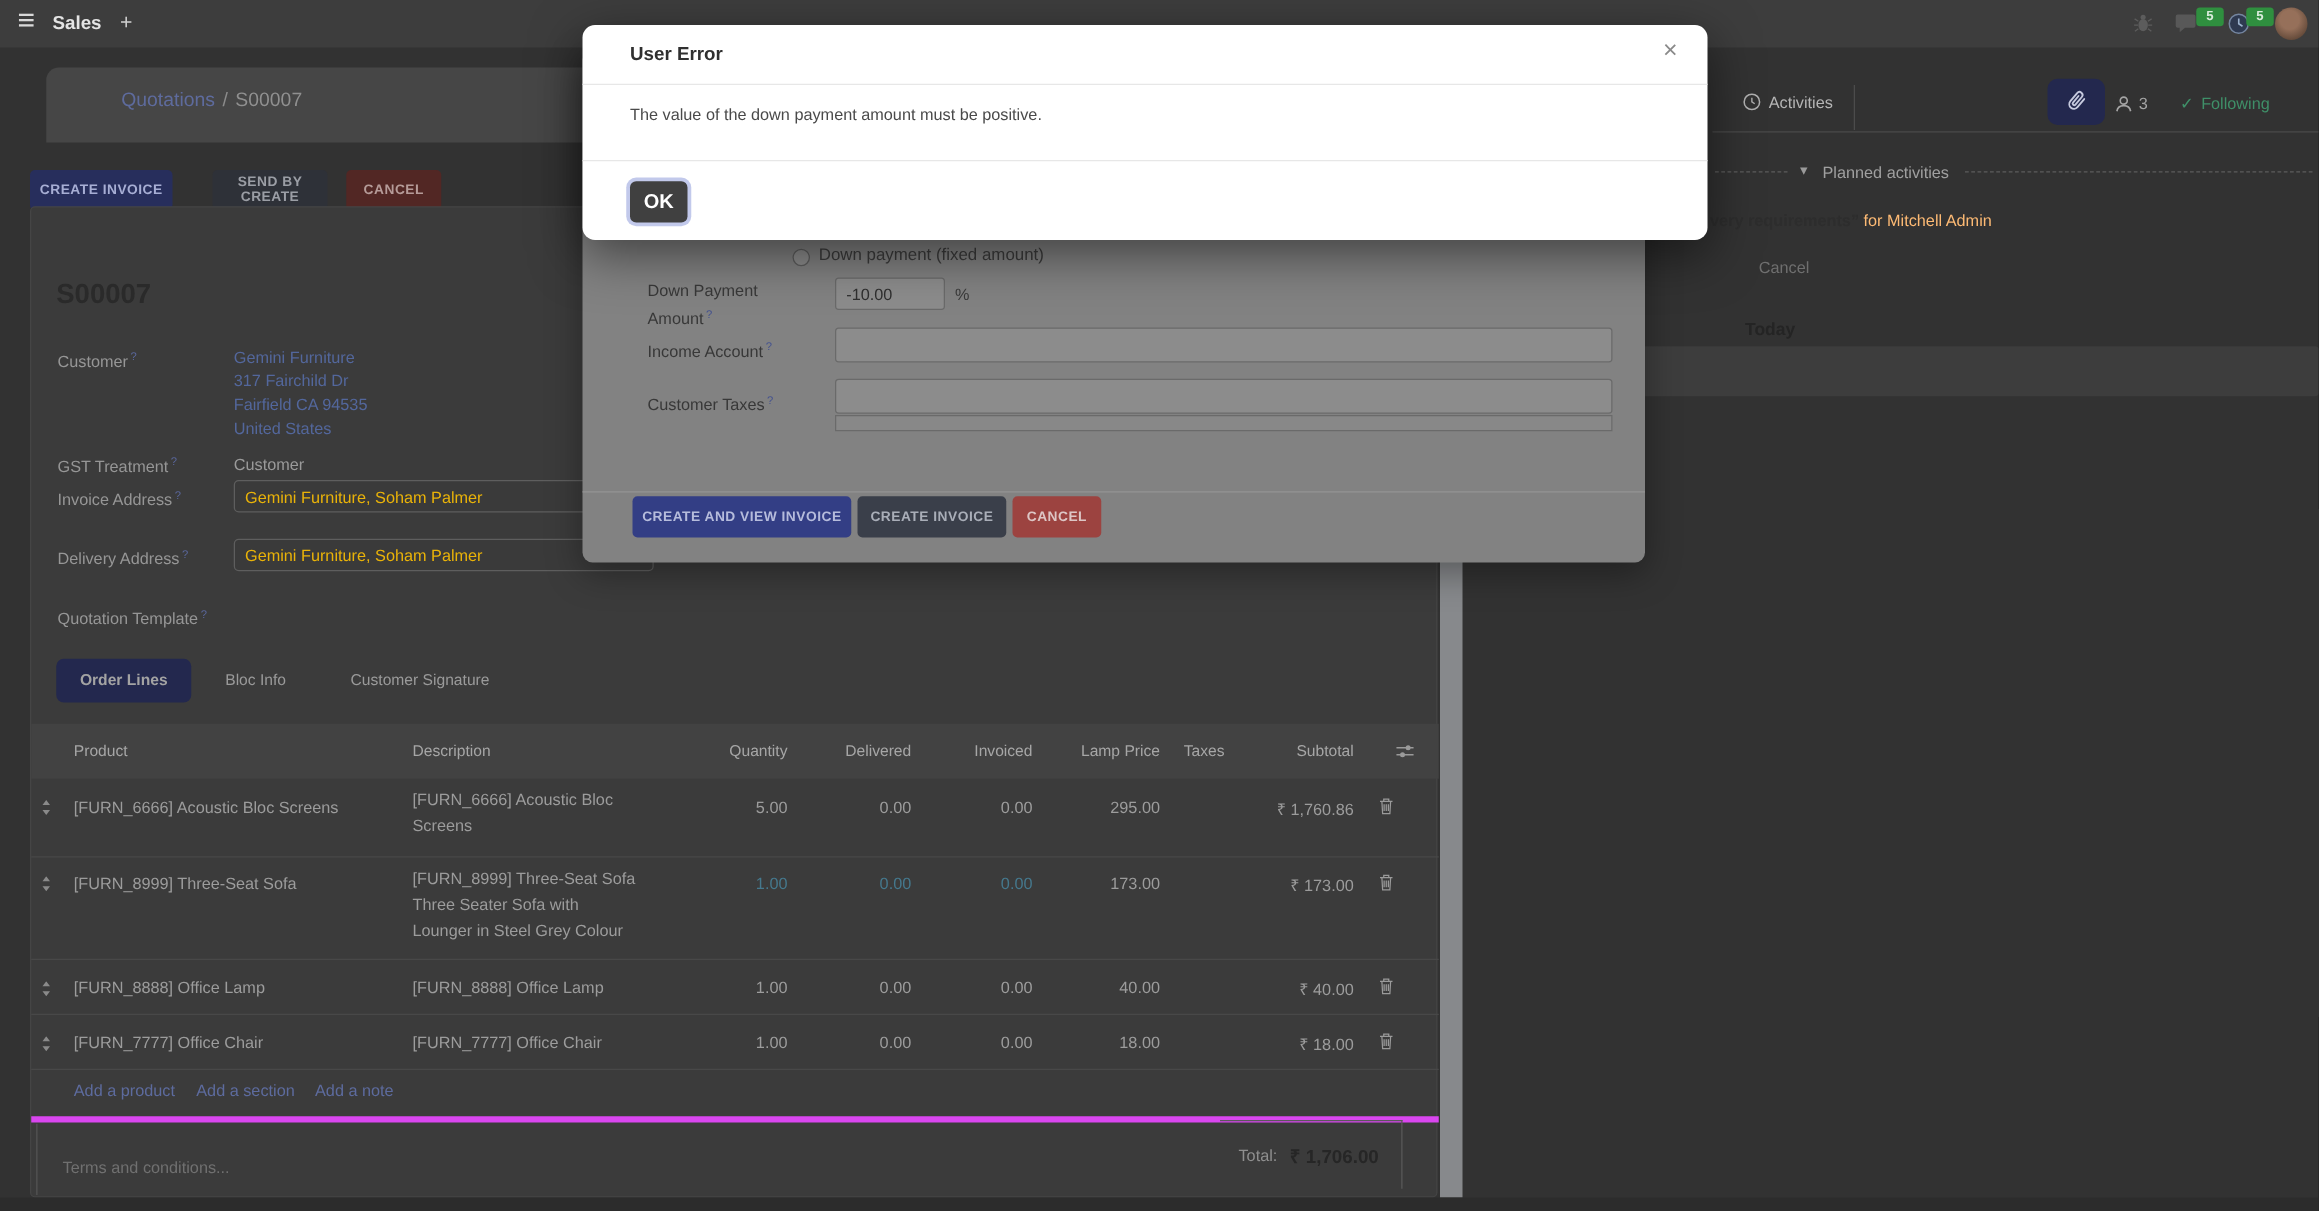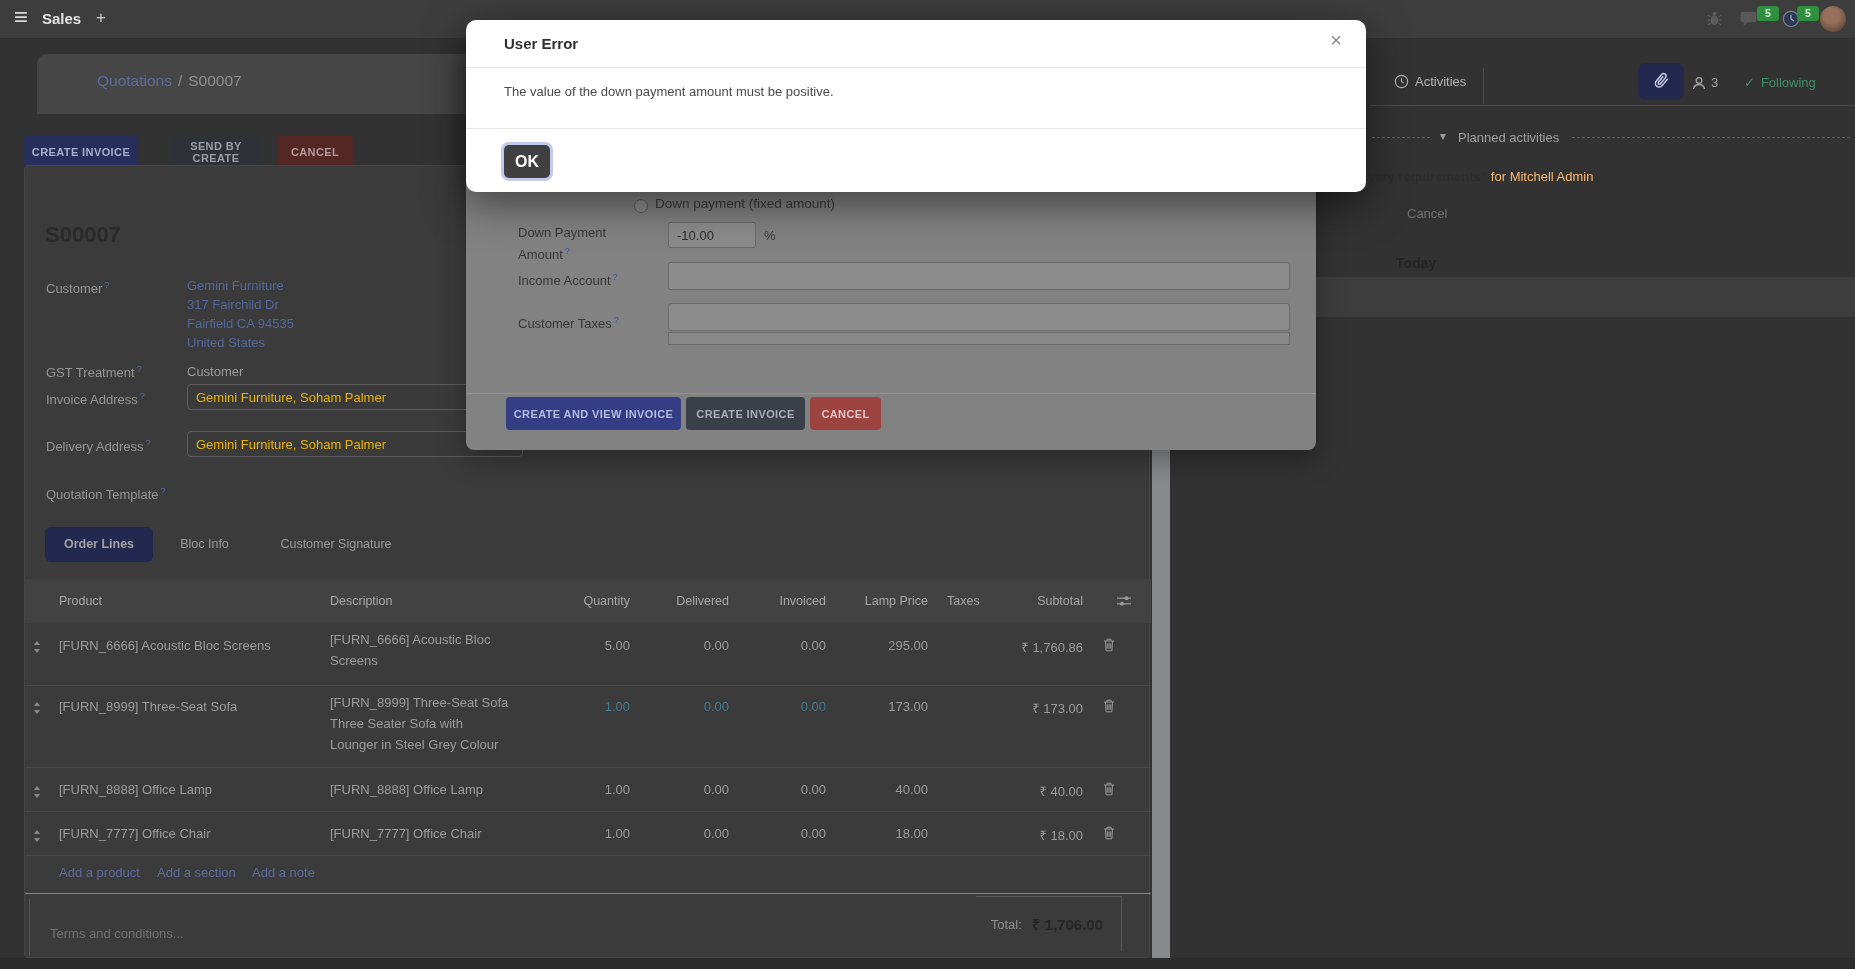--- a/index.html
+++ b/index.html
@@ -264,21 +264,21 @@
       <span class="cell num" style="right:521px;top:14px">1.00</span>
       <span class="cell num" style="right:422px;top:14px">0.00</span>
       <span class="cell num" style="right:325px;top:14px">0.00</span>
       <span class="cell num" style="right:223px;top:14px">18.00</span>
       <span class="cell num" style="right:68px;top:14px">₹ 18.00</span>
       <span class="trash" style="top:14px"><svg width="12" height="14" viewBox="0 0 12 14">
             <path d="M1 3h10M4 3V1.2h4V3M2.5 3l.6 9.8h5.8l.6-9.8M4.3 5.3v5.4M6 5.3v5.4M7.7 5.3v5.4" stroke="#9a9a9a" fill="none"></path>
           </svg></span>
     </div>
 
-    <div class="abs" style="left:0;top:690px;width:1126px;height:37px;border-bottom:1px solid #d946ef">
+    <div class="abs" style="left:0;top:690px;width:1126px;height:37px;border-bottom:5px solid #d946ef">
       <span class="addlink" style="left:34px;top:9px;position:absolute">Add a product</span>
       <span class="addlink" style="left:132px;top:9px;position:absolute">Add a section</span>
       <span class="addlink" style="left:227px;top:9px;position:absolute">Add a note</span>
     </div>
 
     <div class="abs terms">
       <input placeholder="Terms and conditions..." style="">
     </div>
 
     <div class="abs totalbox">

